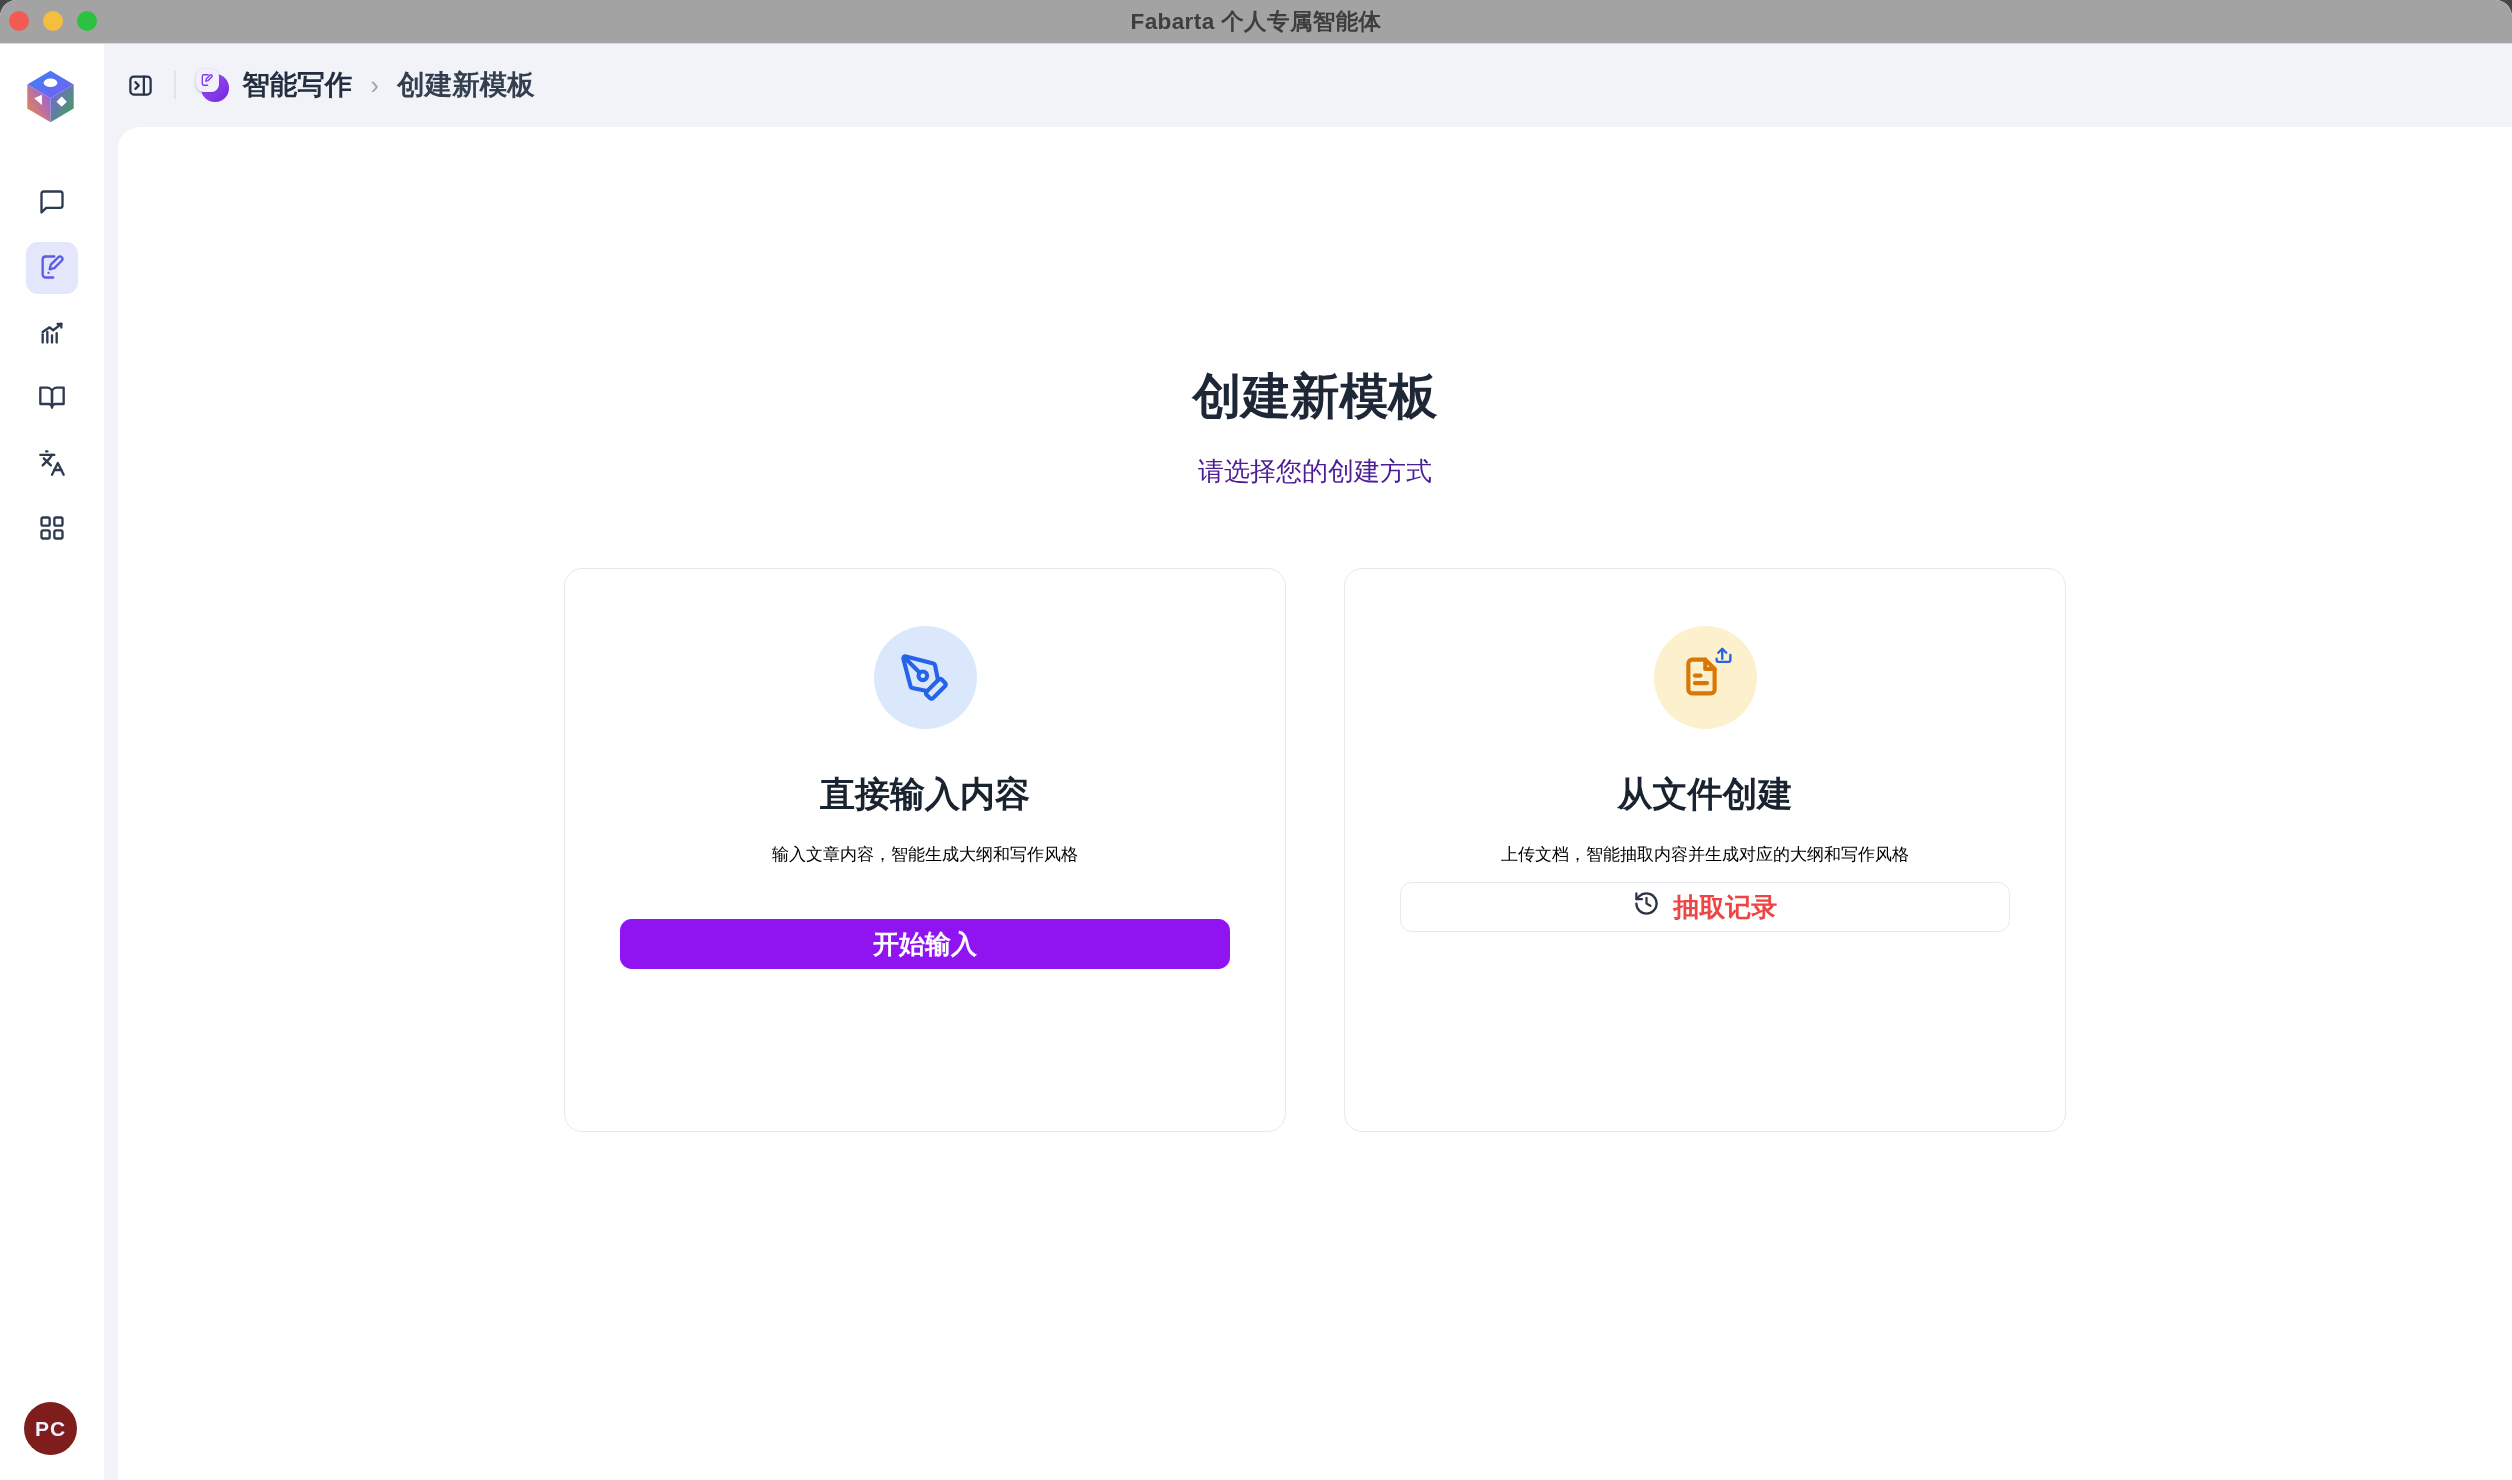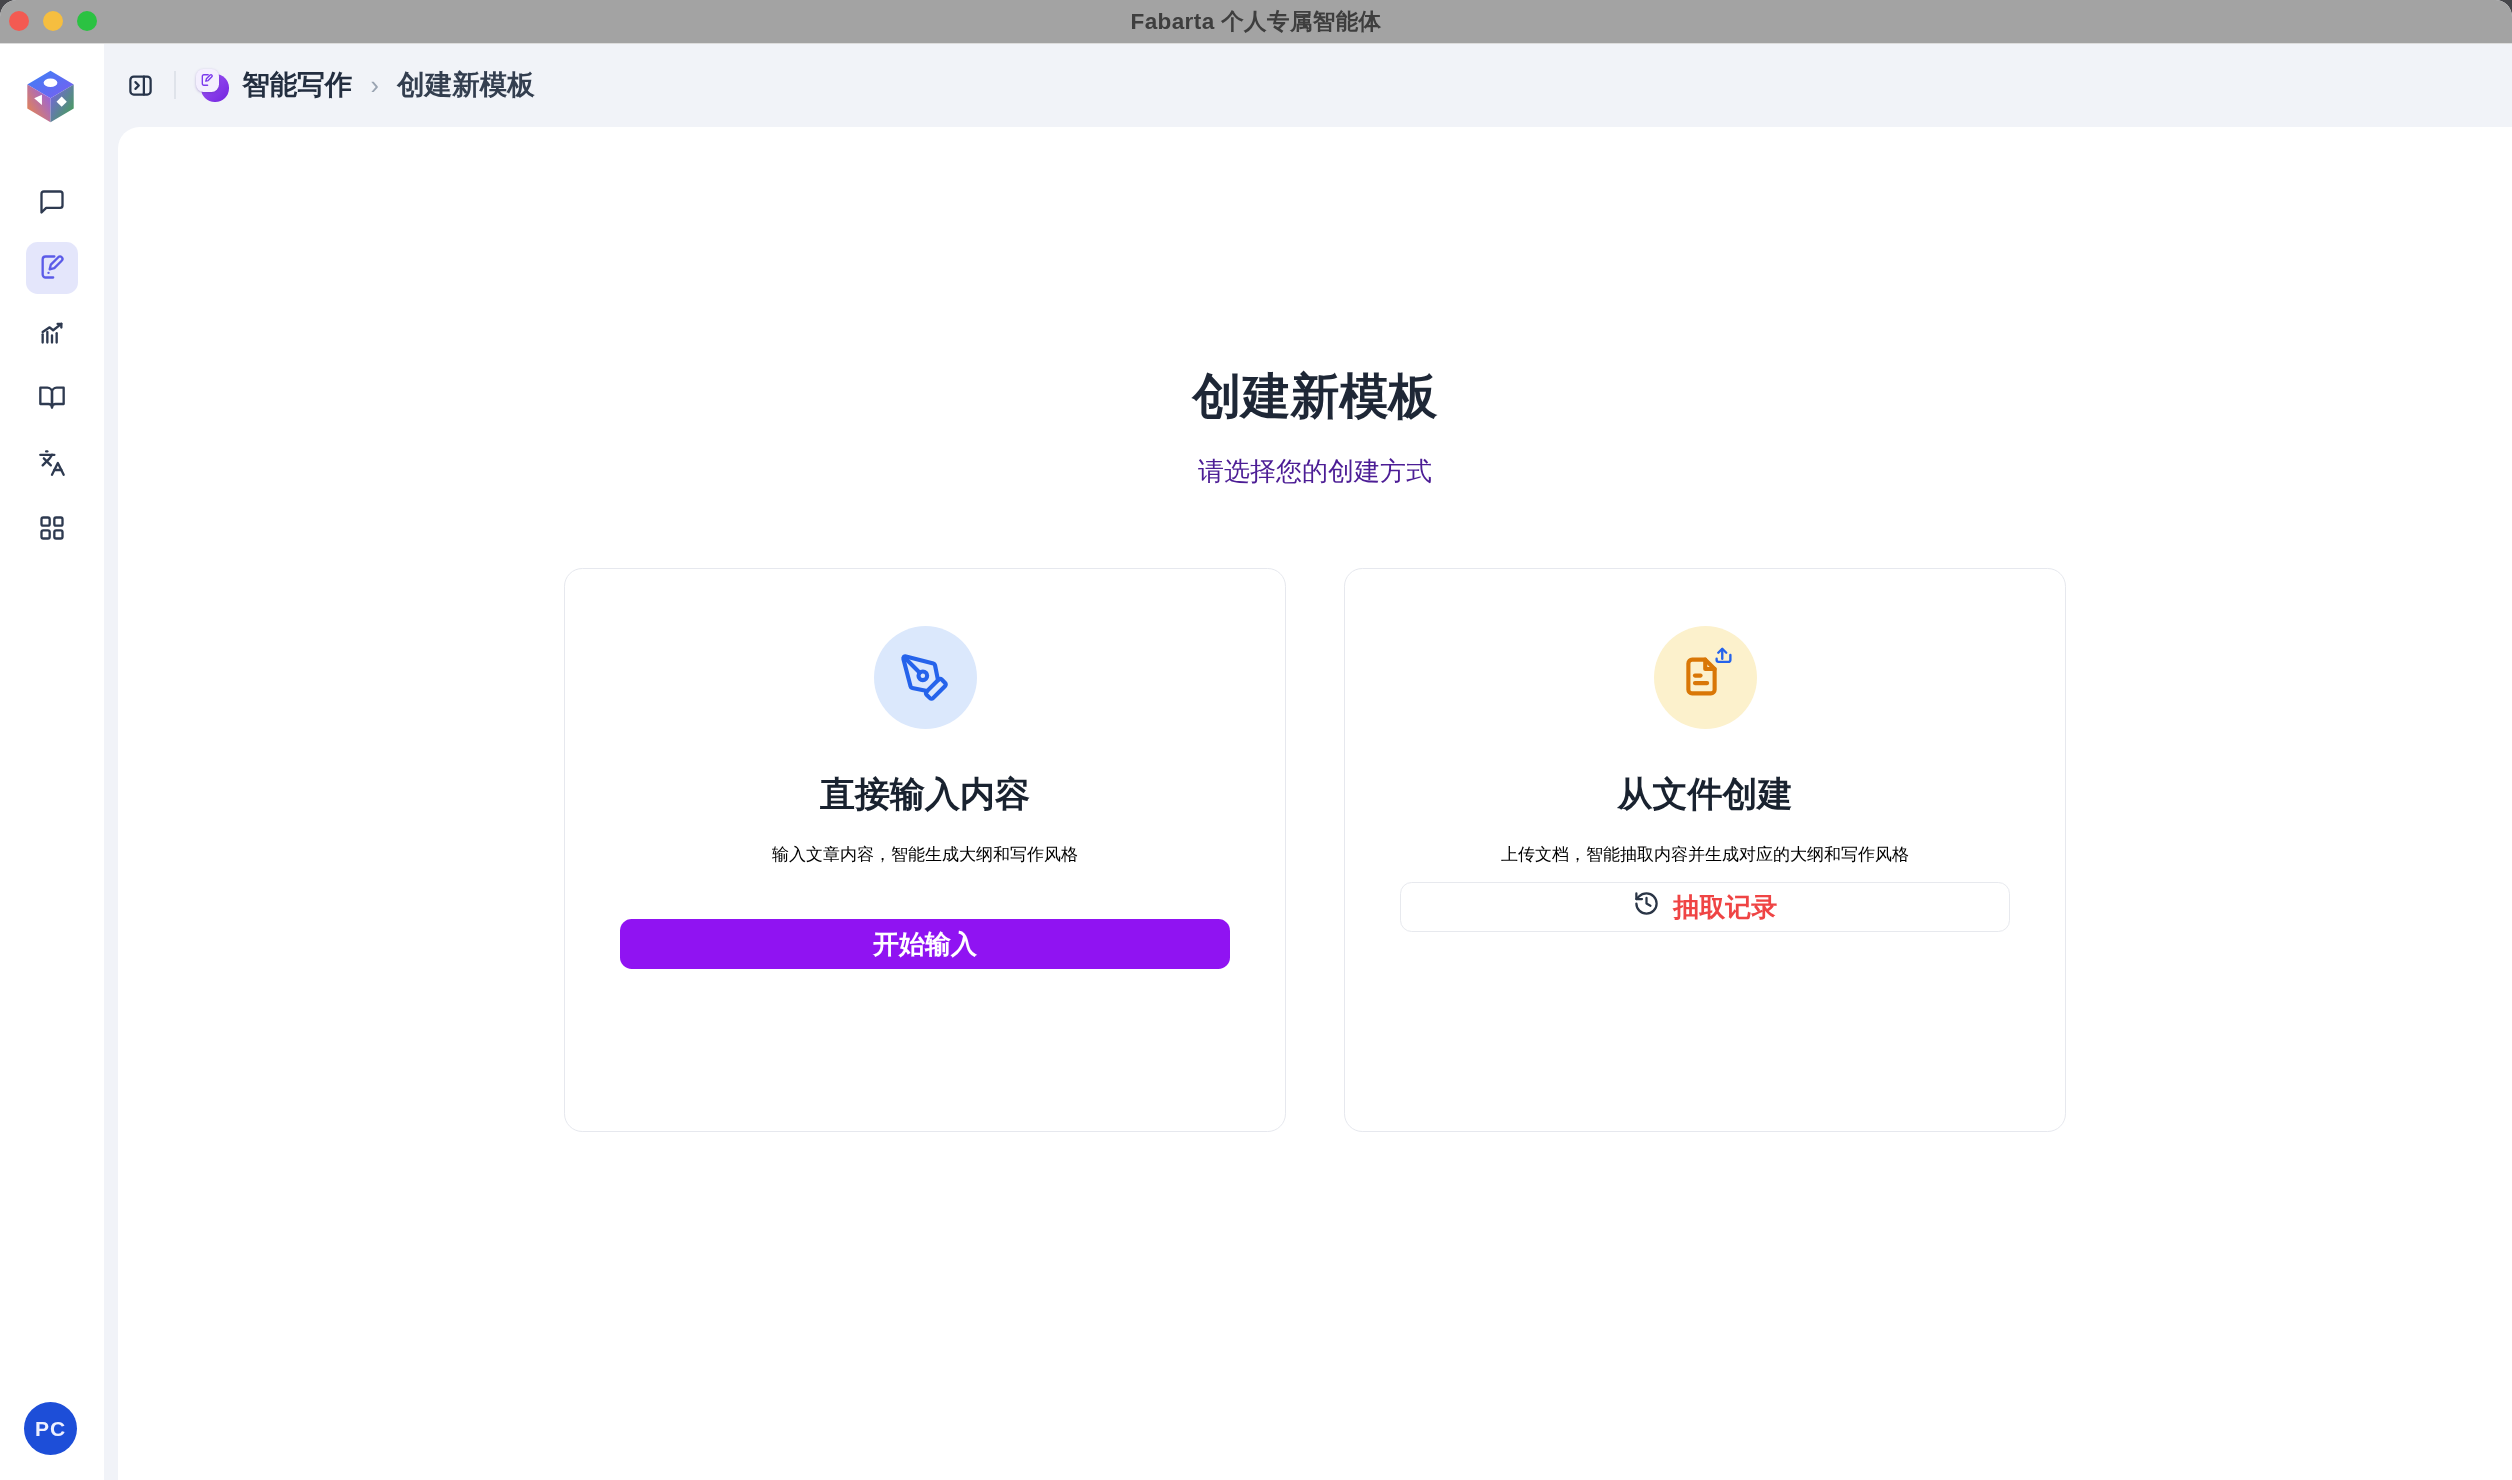--- a/index.html
+++ b/index.html
@@ -15,21 +15,21 @@
   .light.green { background:#2BC242; }
   .win-title { font-size:22.5px; font-weight:bold; color:#3E3E3E; letter-spacing:0.4px; }
 
   
   .sidebar { position:absolute; left:0; top:44px; bottom:0; width:104px; background:#FFFFFF; }
   .logo { position:absolute; top:25px; left:23px; width:55px; height:55px; }
   .nav { position:absolute; top:133px; left:0; width:104px; display:flex; flex-direction:column; align-items:center; gap:13.3px; }
   .nav-item { width:52px; height:52px; border-radius:11.7px; display:flex; align-items:center; justify-content:center; cursor:pointer; color:#2E3A50; }
   .nav-item.active { background:#E4E6FB; color:#5B5BE8; }
   .nav-item svg { width:28px; height:28px; }
-  .user-avatar { position:absolute; bottom:25px; left:24px; width:53px; height:53px; border-radius:50%; background:#1d4ed8; color:#EEF0FF; display:flex; align-items:center; justify-content:center; font-size:21px; font-weight:bold; letter-spacing:0.8px; }
+  .user-avatar { position:absolute; bottom:25px; left:24px; width:53px; height:53px; border-radius:50%; background:#7f1d1d; color:#EEF0FF; display:flex; align-items:center; justify-content:center; font-size:21px; font-weight:bold; letter-spacing:0.8px; }
 
   
   .header { position:absolute; left:104px; top:44px; right:0; height:82px; display:flex; align-items:center; padding-left:20px; }
   .collapse-btn { width:32px; height:32px; display:flex; align-items:center; justify-content:center; color:#27344A; cursor:pointer; }
   .collapse-btn svg { width:27px; height:27px; }
   .hdr-divider { width:1.7px; height:28px; background:#DFE3EA; margin:0 20px 0 18.3px; }
   .crumb-icon { position:relative; width:33px; height:33px; margin-right:13.3px; }
   .crumb-icon .ci-circle { position:absolute; right:0; bottom:0; width:27.5px; height:27.5px; border-radius:50%; background:linear-gradient(135deg,#A259F7,#7224DE); }
   .crumb-icon .ci-square { position:absolute; left:0; top:0; width:23px; height:23px; border-radius:7.5px; background:#F4EFFE; box-shadow:0 0.8px 2.5px rgba(80,40,160,.35); display:flex; align-items:center; justify-content:center; }
   .crumb-icon .ci-square svg { width:14px; height:14px; }

